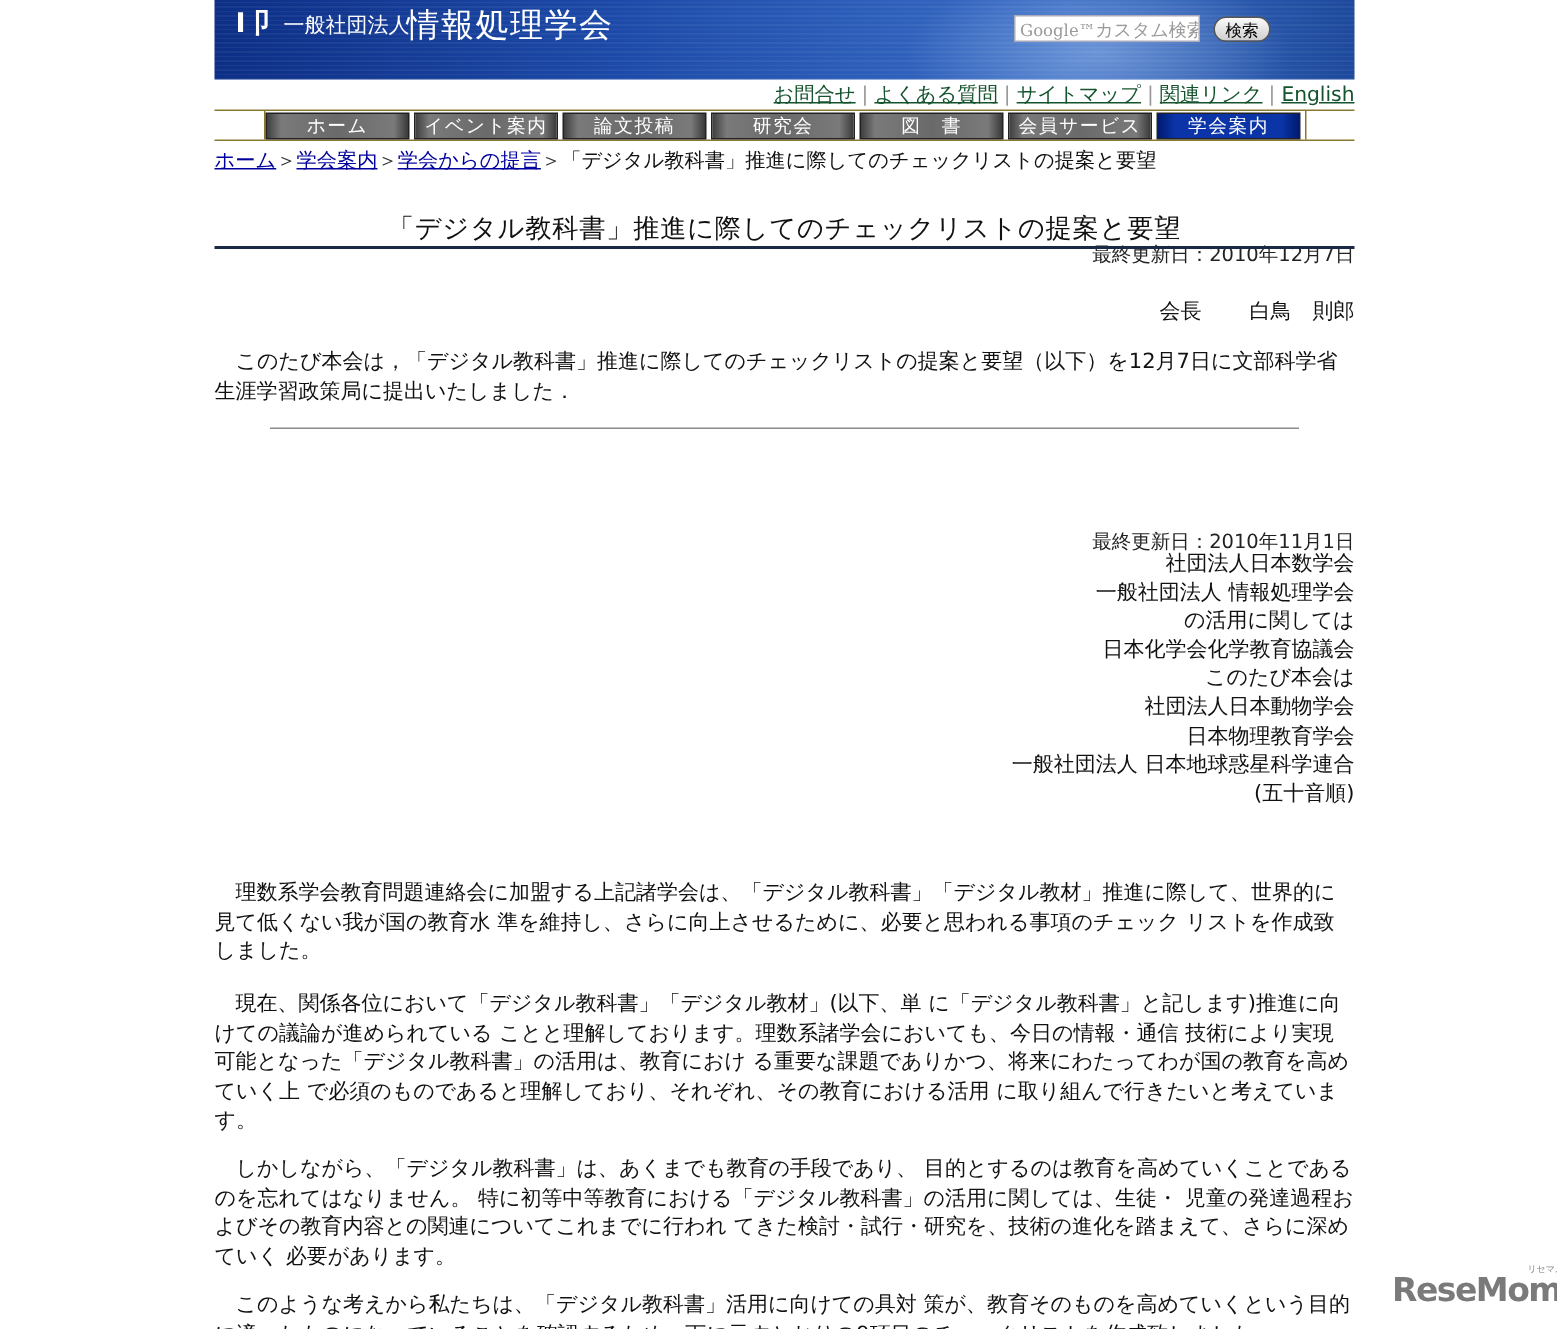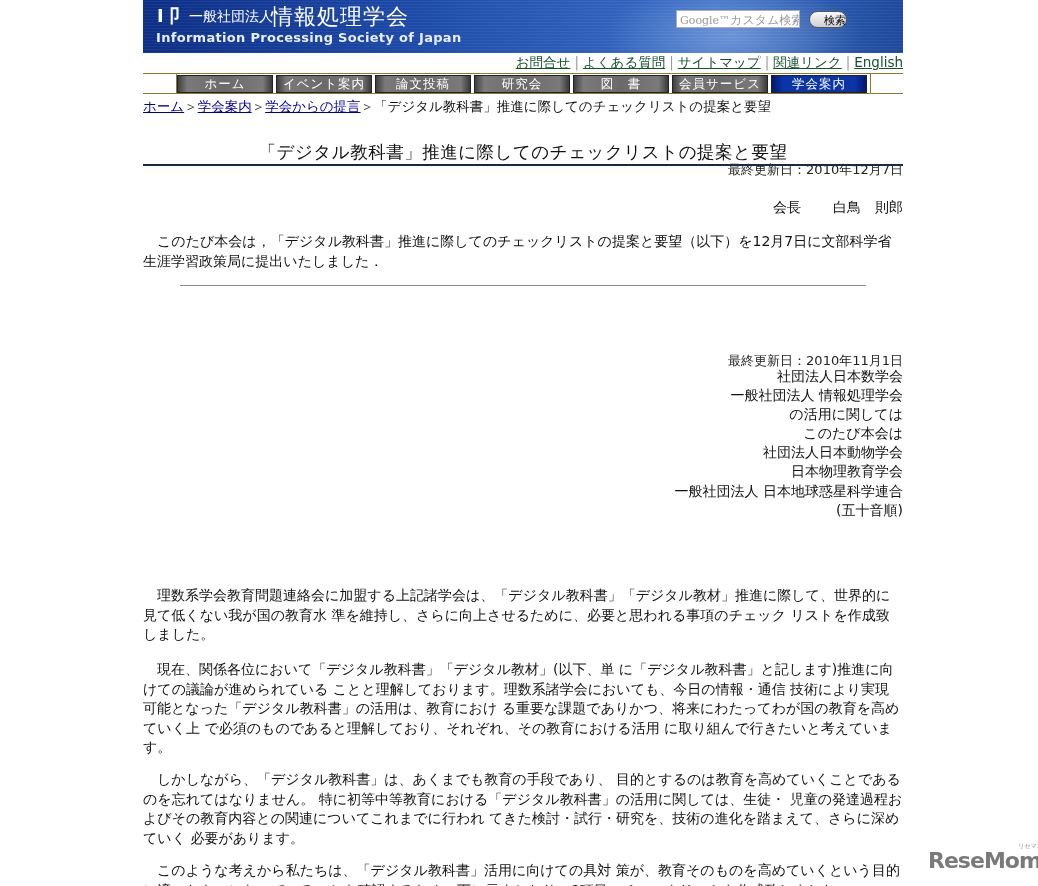--- a/index.html
+++ b/index.html
@@ -18,21 +18,21 @@
   .logo-mark { position: absolute; left: 14px; top: 6px; width: 24px; height: 19px;
     color: #fff; font: bold 18px "DejaVu Sans", sans-serif; line-height: 19px; letter-spacing: -2px; z-index: 2; }
   .org-type { position: absolute; left: 46px; top: 8px; color: #fff; font-size: 14px; z-index: 2; }
   .org-name { position: absolute; left: 128px; top: 2px; color: #fff; font-size: 22px; z-index: 2; letter-spacing: 1px; }
   .org-en { position: absolute; left: 13px; top: 30px; color: #e8eefb; font: bold 13px "DejaVu Sans", sans-serif; z-index: 2; letter-spacing: 0.3px; }
   .search-box { position: absolute; left: 533px; top: 10px; width: 124px; height: 18px; background: #fff;
     border: 1px solid #aab; z-index: 2; font-size: 12px; line-height: 18px; color: #999; padding-left: 3px; box-sizing: border-box; white-space: nowrap; overflow: hidden; }
   .search-box .g { color: #999; font-family: "DejaVu Serif", serif; font-size: 11px; }
   .search-btn { position: absolute; left: 666px; top: 11px; width: 38px; height: 17px; border-radius: 9px;
     background: linear-gradient(#fafafa, #cfcfcf); border: 1px solid #555; z-index: 2; font-size: 11px;
-    line-height: 17px; text-align: right; color: #000; box-sizing: border-box; }
+    line-height: 17px; text-align: center; color: #000; box-sizing: border-box; }
 
   
   .util { position: absolute; top: 54px; right: 0; font-size: 13.5px; white-space: nowrap; }
   .util a { color: #14532d; text-decoration: underline; }
   .util .sep { color: #999; margin: 0 4px; }
 
   
   .nav { position: absolute; top: 73px; left: 0; width: 760px; height: 21px; border-top: 1px solid #8a7a30;
     border-bottom: 1px solid #8a7a30; box-sizing: border-box; }
   .nav-item { position: absolute; top: 1px; height: 18px; width: 96px; box-sizing: border-box;
@@ -67,21 +67,20 @@
 </head>
 <body>
 
 <div class="page">
 
   <div class="banner">
     <div class="glow"></div>
     <div class="logo-mark">I<span style="letter-spacing:0">卩</span></div>
     <div class="org-type">一般社団法人</div>
     <div class="org-name">情報処理学会</div>
-    <div class="org-en">Information Processing Society of Japan</div>
     <div class="search-box"><span class="g">Google™</span><span>カスタム検索</span></div>
     <div class="search-btn">検索</div>
   </div>
 
   <div class="util">
     <a>お問合せ</a><span class="sep">|</span><a>よくある質問</a><span class="sep">|</span><a>サイトマップ</a><span class="sep">|</span><a>関連リンク</a><span class="sep">|</span><a>English</a>
   </div>
 
   <div class="nav">
     <div class="nav-divider" style="left:33px"></div>
@@ -109,20 +108,21 @@
 
   <div class="para" style="top:232px">このたび本会は，「デジタル教科書」推進に際してのチェックリストの提案と要望（以下）を12月7日に文部科学省生涯学習政策局に提出いたしました．</div>
   <div class="hr"></div>
 
   <div class="updated" style="top:312px">最終更新日：2010年11月1日</div>
 
   <div class="orgs">
     <div>社団法人日本数学会</div>
     <div>一般社団法人 情報処理学会</div>
     <div>の活用に関しては</div>
+    <div>日本化学会化学教育協議会</div>
     <div>このたび本会は</div>
     <div>社団法人日本動物学会</div>
     <div>日本物理教育学会</div>
     <div>一般社団法人 日本地球惑星科学連合</div>
     <div>(五十音順)</div>
   </div>
 
   <div class="para" style="top:586px">理数系学会教育問題連絡会に加盟する上記諸学会は、「デジタル教科書」「デジタル教材」推進に際して、世界的に見て低くない我が国の教育水 準を維持し、さらに向上させるために、必要と思われる事項のチェック リストを作成致しました。</div>
   <div class="para" style="top:660px">現在、関係各位において「デジタル教科書」「デジタル教材」(以下、単 に「デジタル教科書」と記します)推進に向けての議論が進められている ことと理解しております。理数系諸学会においても、今日の情報・通信 技術により実現可能となった「デジタル教科書」の活用は、教育におけ る重要な課題でありかつ、将来にわたってわが国の教育を高めていく上 で必須のものであると理解しており、それぞれ、その教育における活用 に取り組んで行きたいと考えています。</div>
   <div class="para" style="top:770px">しかしながら、「デジタル教科書」は、あくまでも教育の手段であり、 目的とするのは教育を高めていくことであるのを忘れてはなりません。 特に初等中等教育における「デジタル教科書」の活用に関しては、生徒・ 児童の発達過程およびその教育内容との関連についてこれまでに行われ てきた検討・試行・研究を、技術の進化を踏まえて、さらに深めていく 必要があります。</div>

